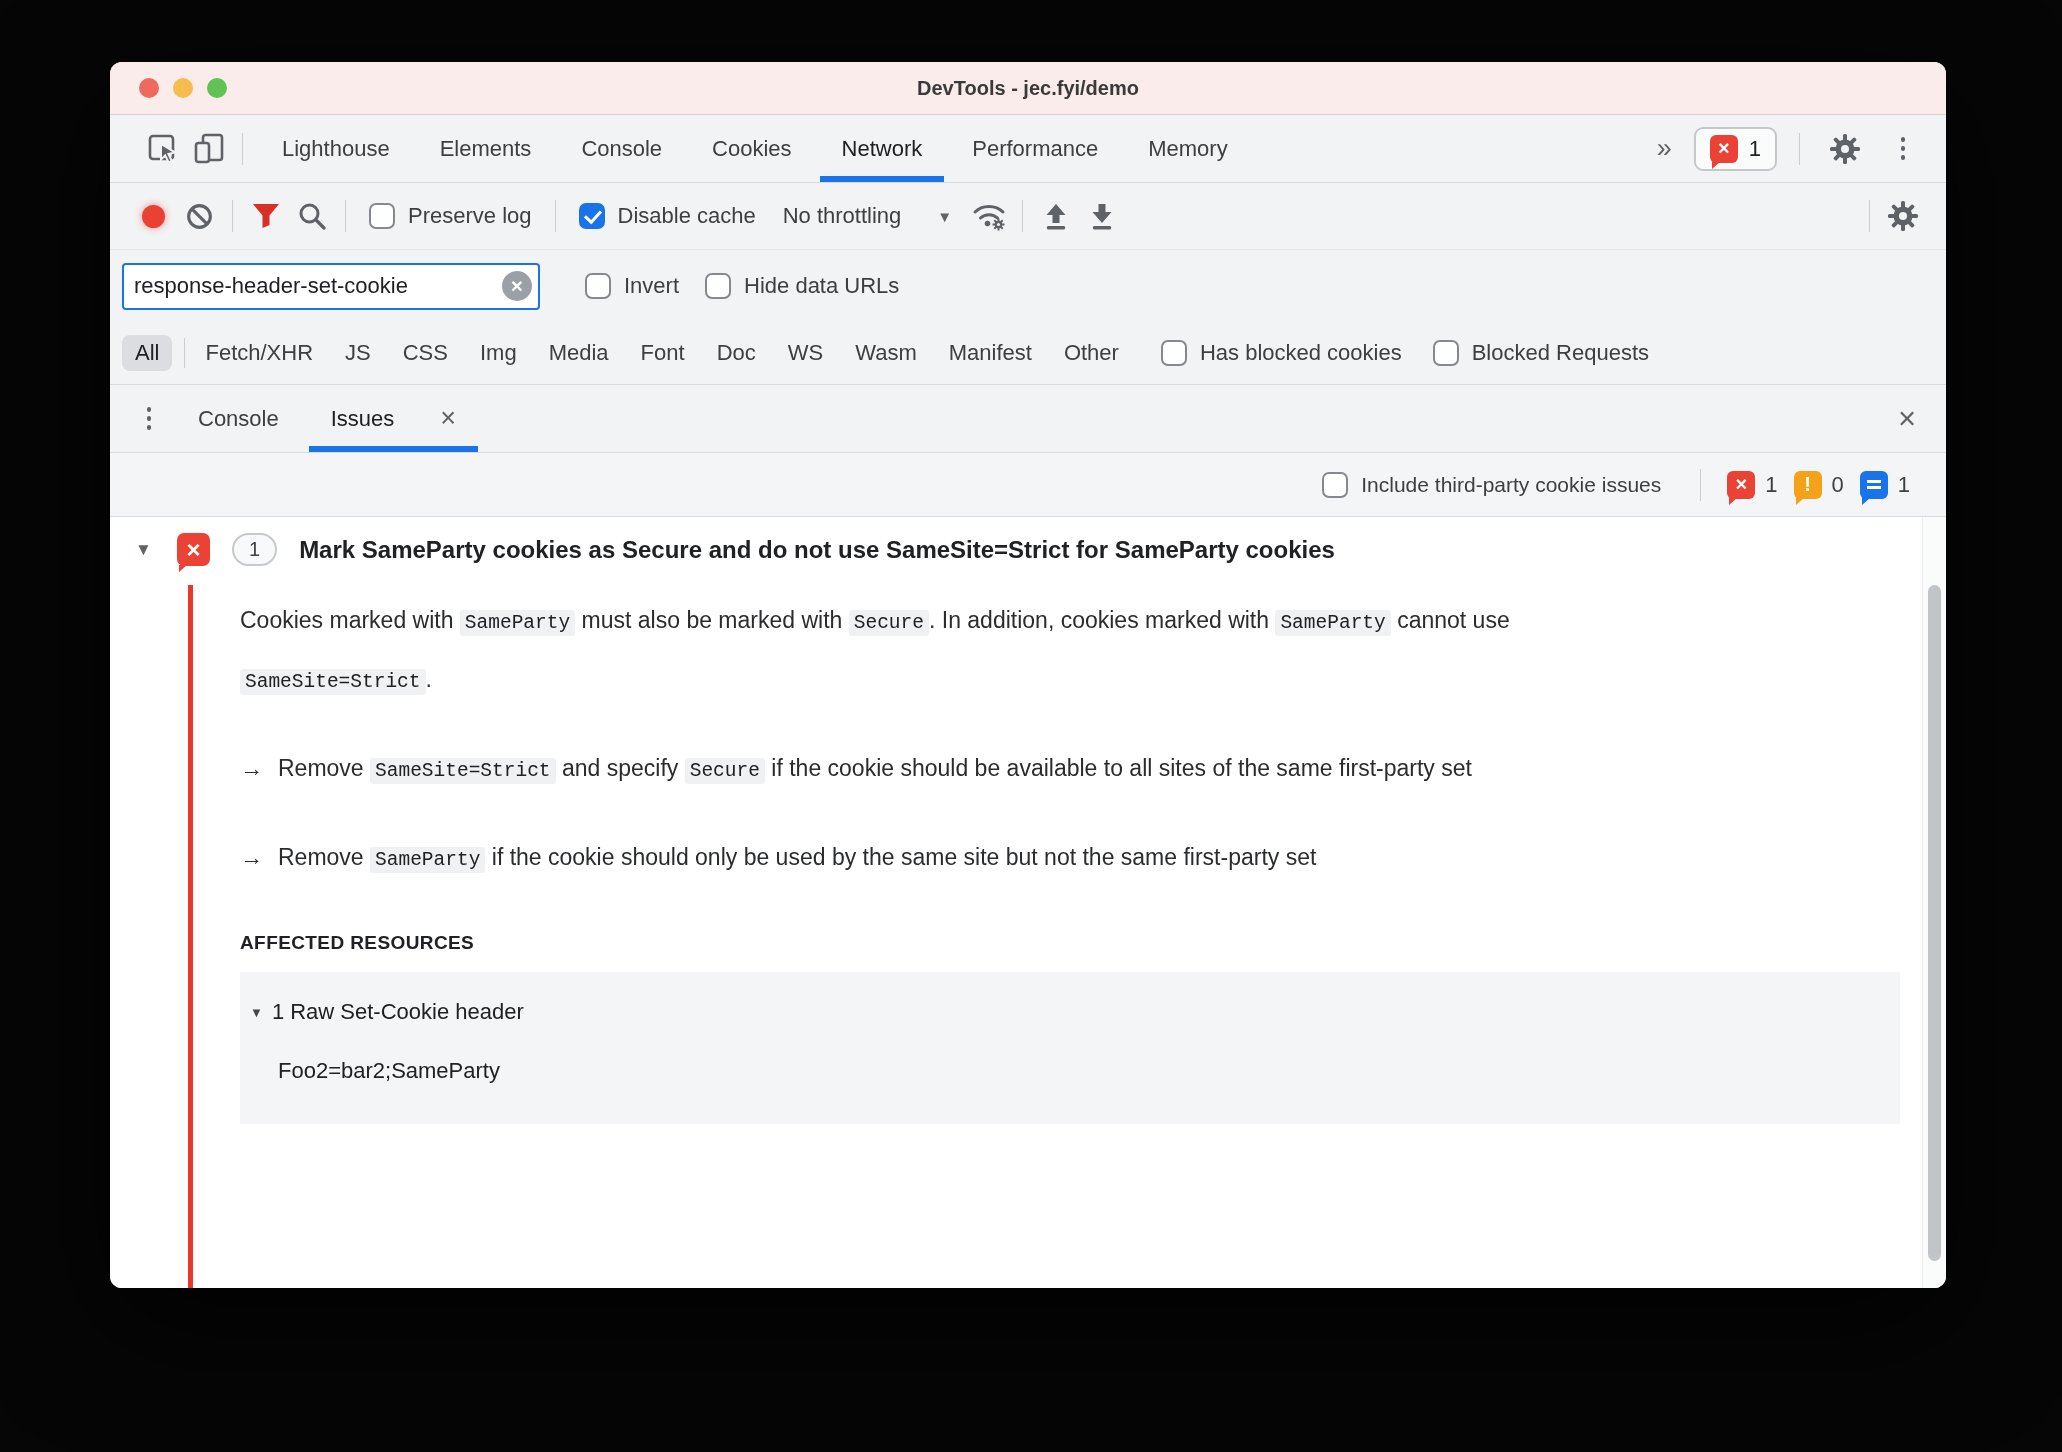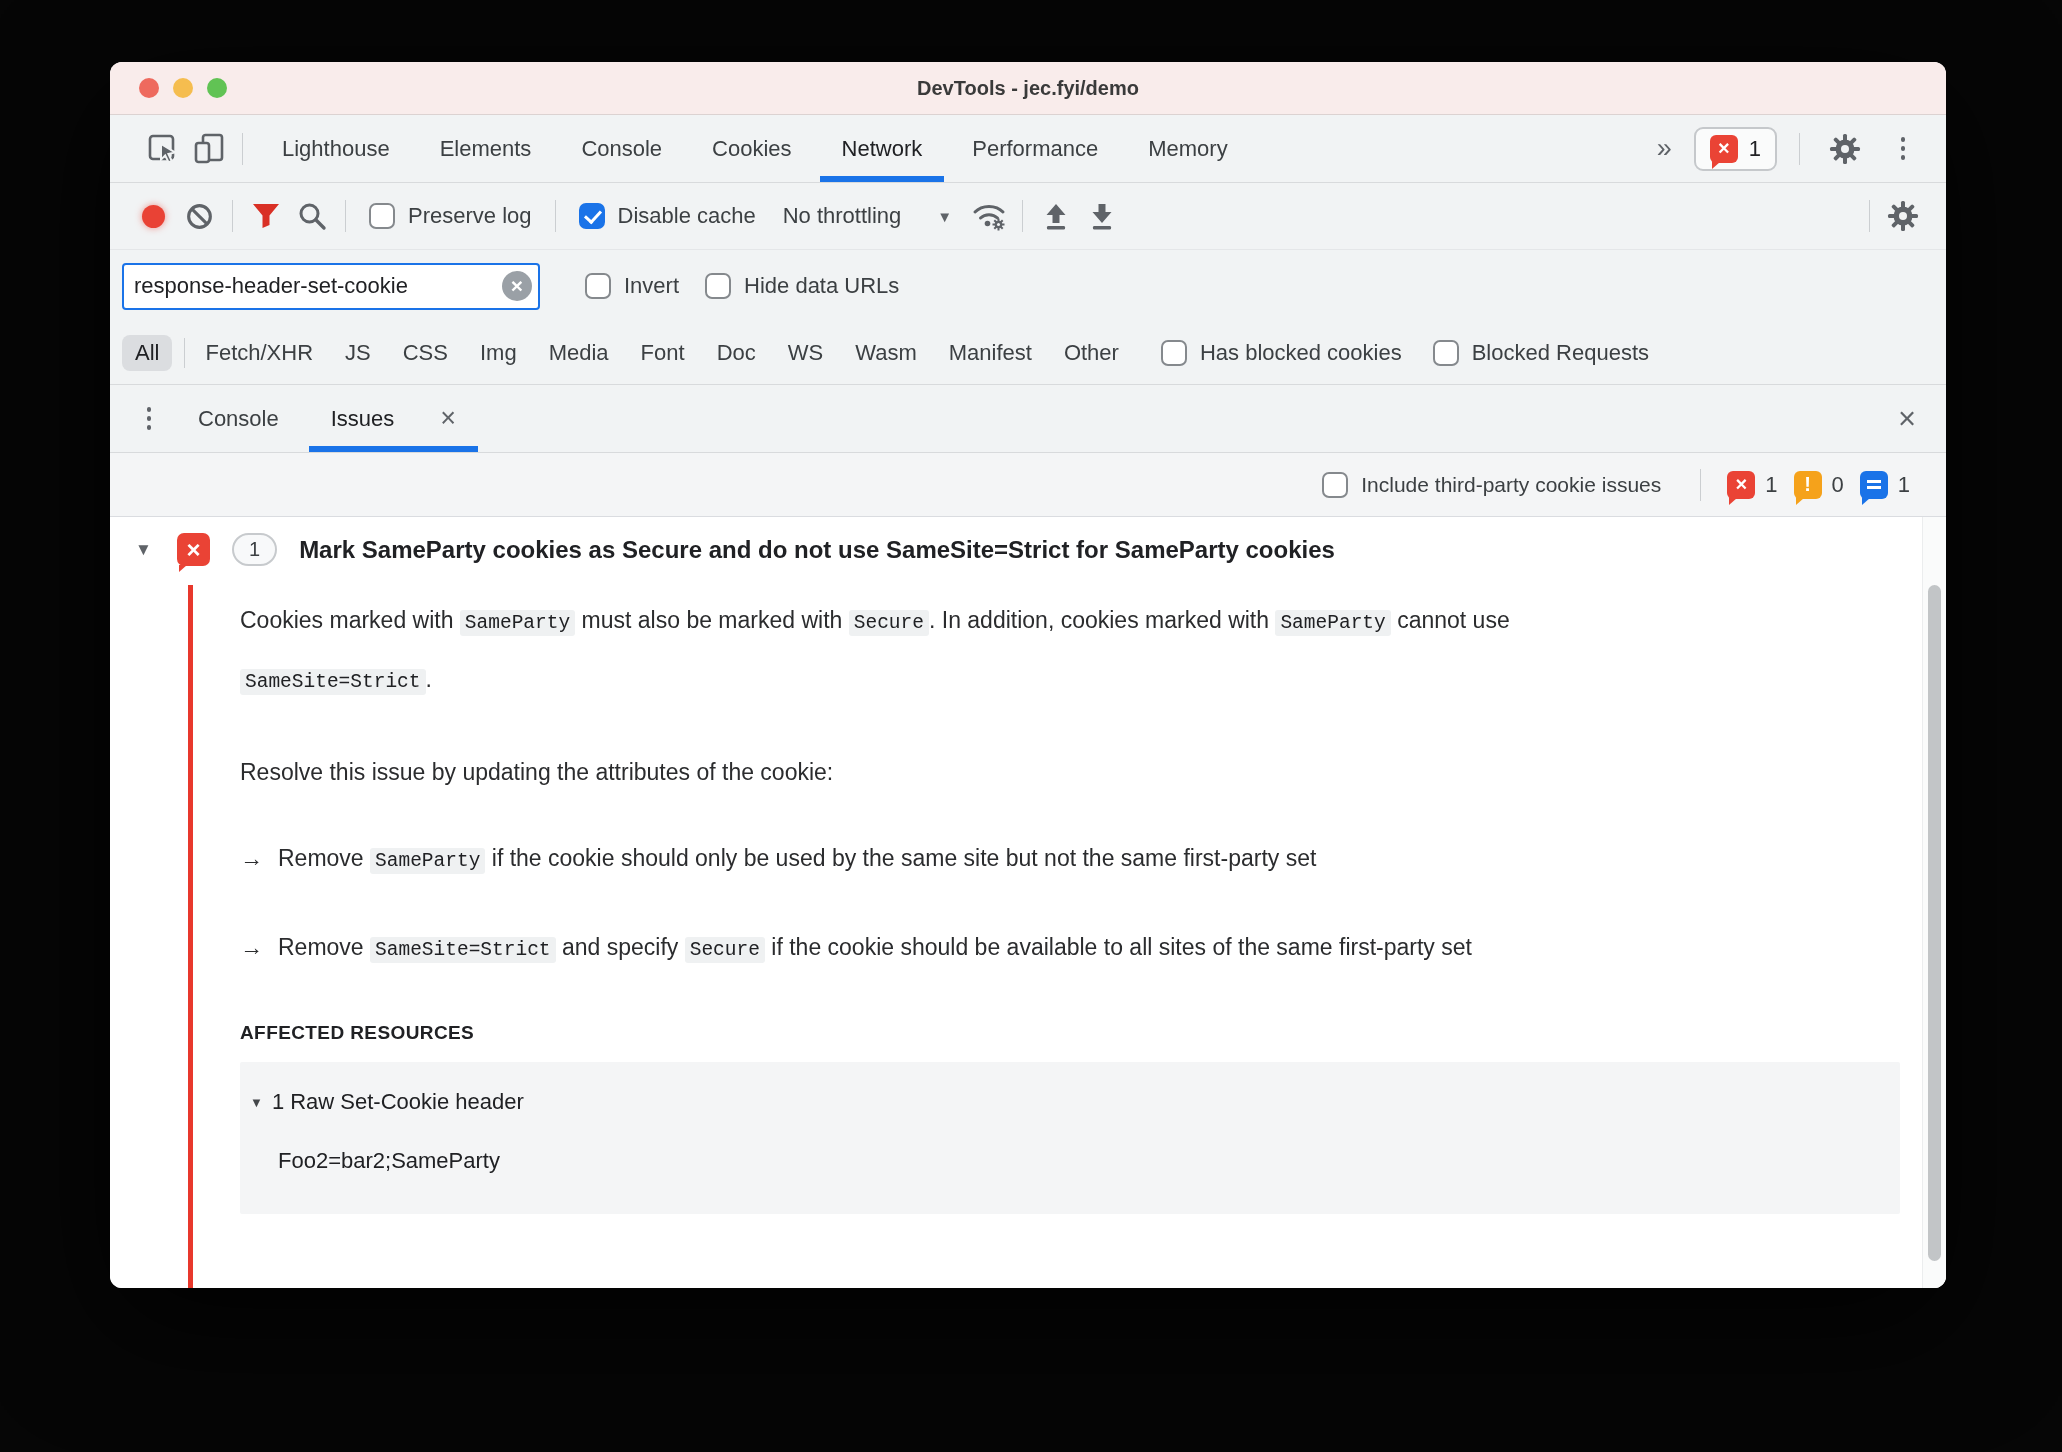--- a/index.html
+++ b/index.html
@@ -358,25 +358,24 @@
     <div class="issue-header">
       <span class="expand-tri">▼</span>
       <span class="bubble lg">×</span>
       <span class="count-pill">1</span>
       <span class="issue-title">Mark SameParty cookies as Secure and do not use SameSite=Strict for SameParty cookies</span>
     </div>
 
     <div class="issue-content">
       <p class="p-desc"><span>Cookies marked with </span><code>SameParty</code><span> must also be marked with </span><code>Secure</code><span>. In addition, cookies marked with </span><code>SameParty</code><span> cannot use </span><code>SameSite=Strict</code><span>.</span></p>
 
-      <p class="p-resolve">Resolve this issue by updating the attributes of the cookie:</p>
+
+      <p class="bullet"><span class="arrow">→</span><span>Remove </span><code>SameSite=Strict</code><span> and specify </span><code>Secure</code><span> if the cookie should be available to all sites of the same first-party set</span></p>
 
       <p class="bullet"><span class="arrow">→</span><span>Remove </span><code>SameParty</code><span> if the cookie should only be used by the same site but not the same first-party set</span></p>
-
-      <p class="bullet"><span class="arrow">→</span><span>Remove </span><code>SameSite=Strict</code><span> and specify </span><code>Secure</code><span> if the cookie should be available to all sites of the same first-party set</span></p>
 
       <div class="section-heading">AFFECTED RESOURCES</div>
 
       <div class="resource-box">
         <div class="resource-head">
           <span class="resource-tri">▼</span>
           <span>1 Raw Set-Cookie header</span>
         </div>
         <div class="resource-value">Foo2=bar2;SameParty</div>
       </div>

